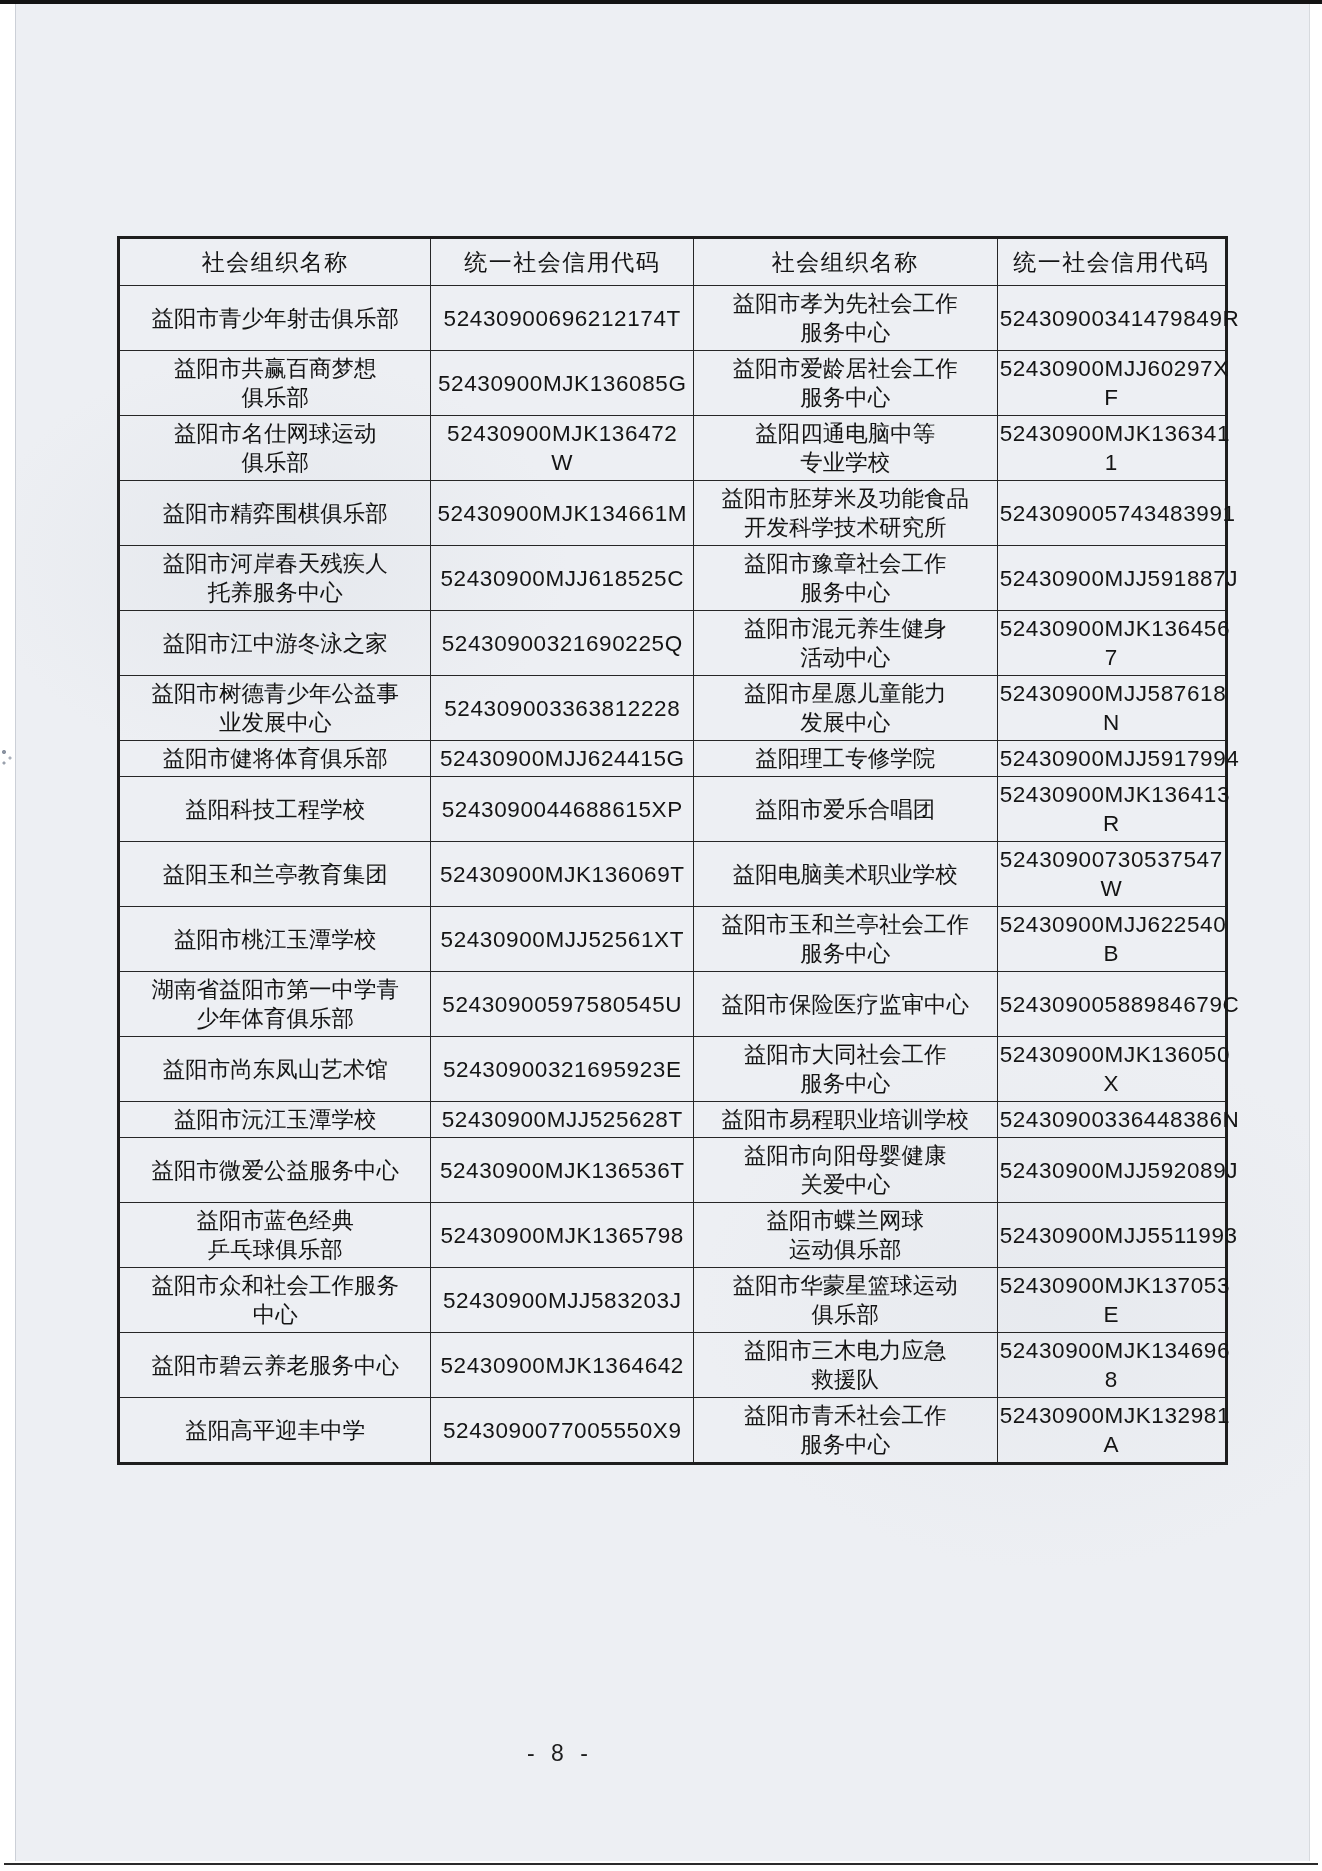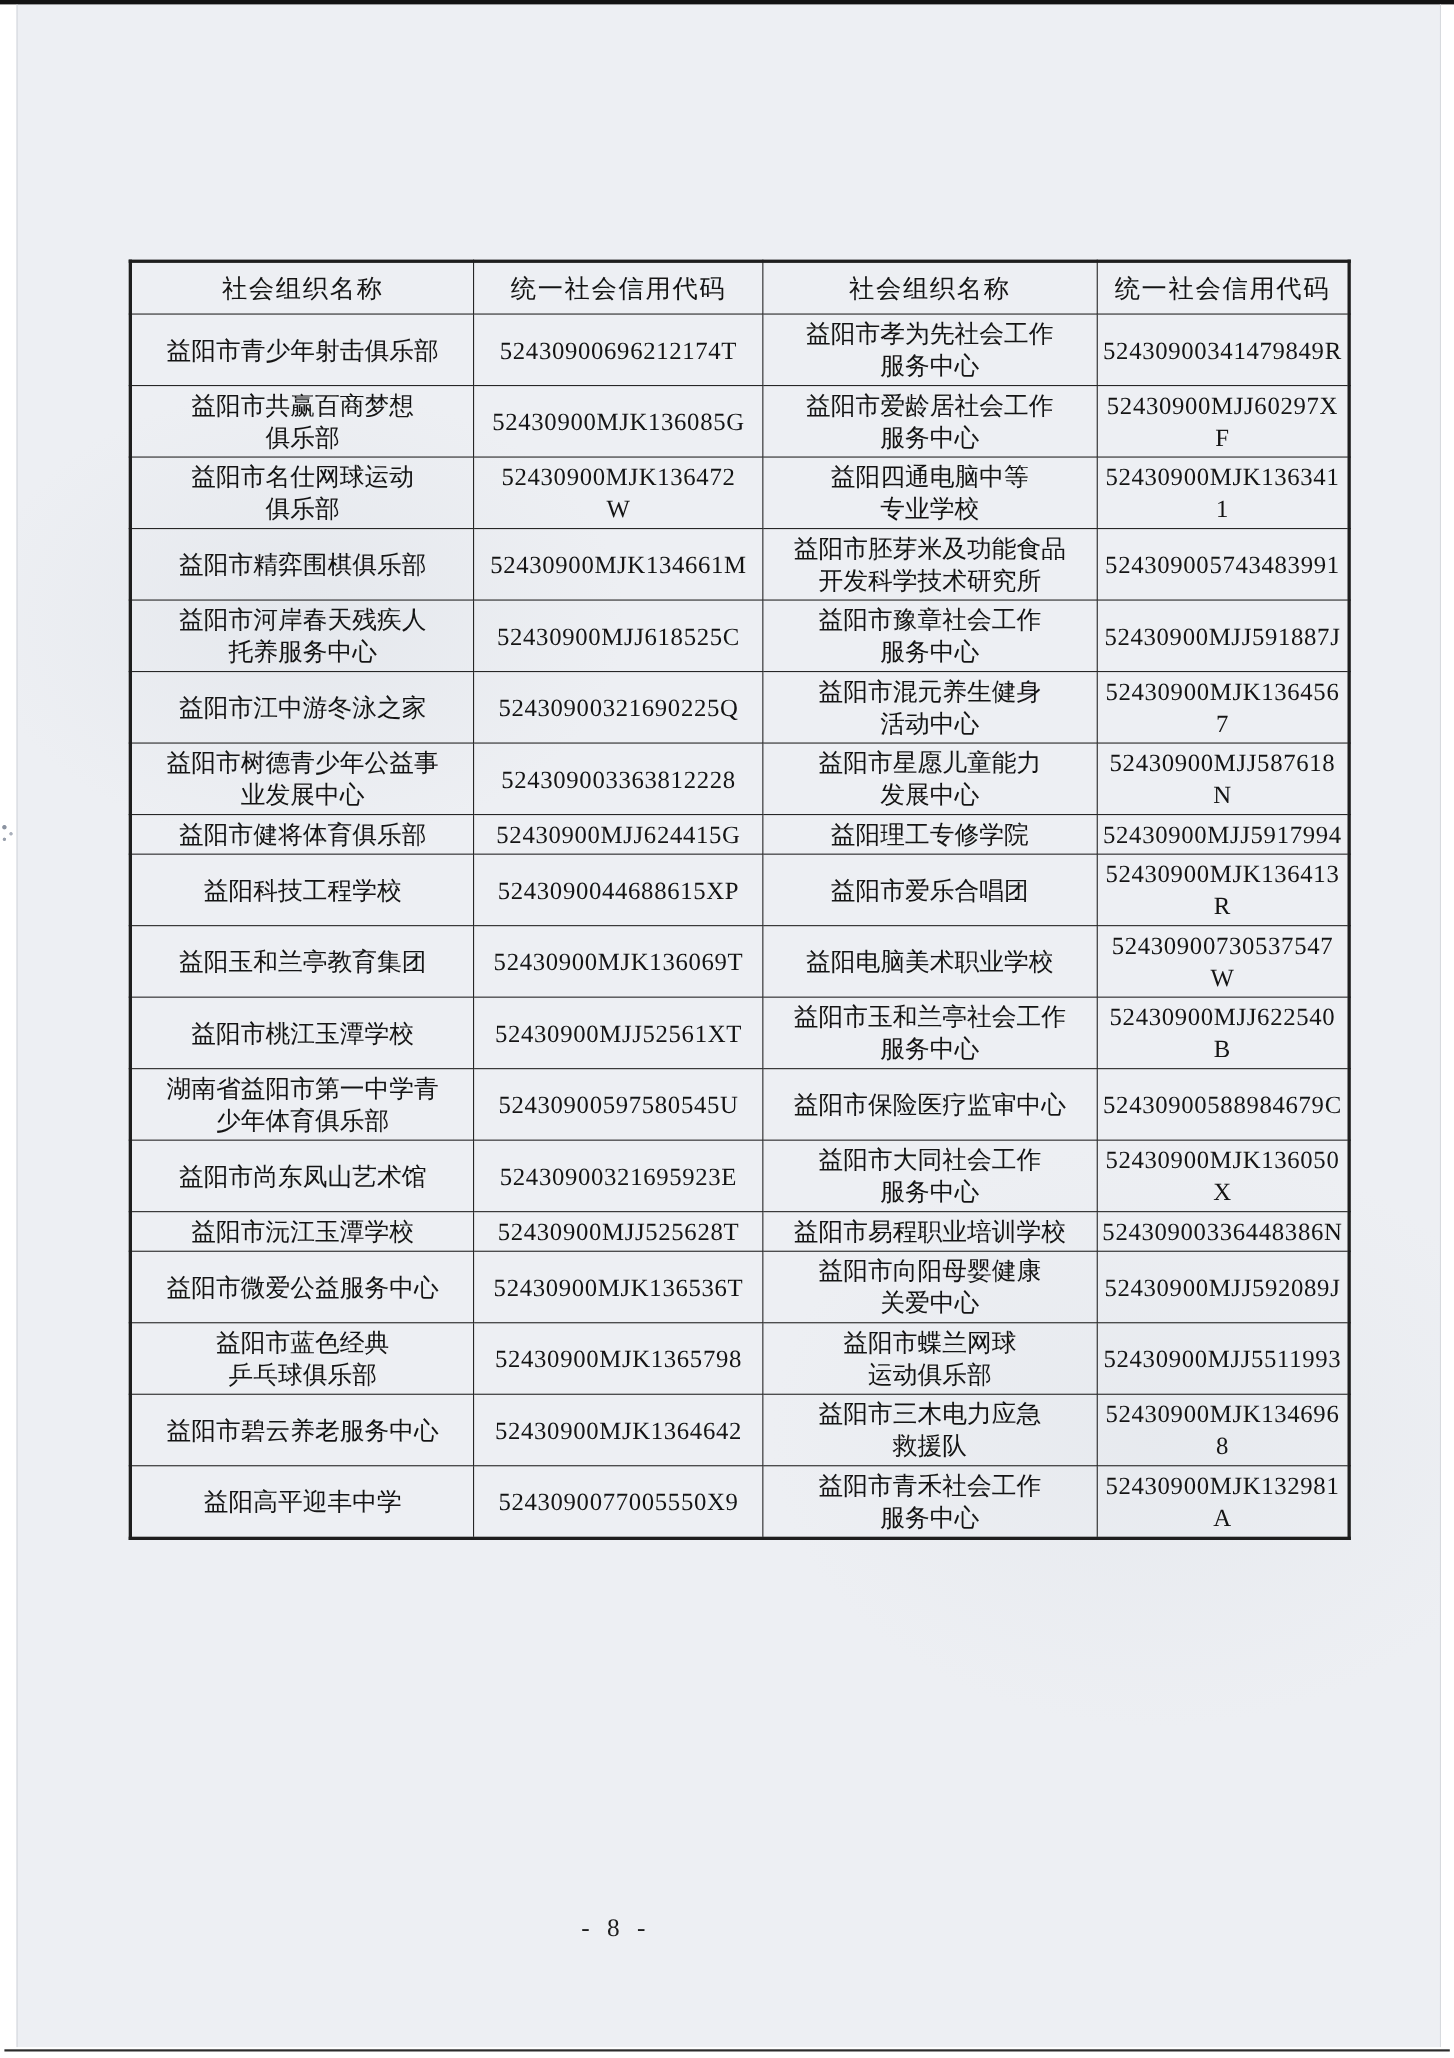--- a/index.html
+++ b/index.html
@@ -7,21 +7,21 @@
     --border:#262626;
     --text:#141414;
   }
   html,body{margin:0;padding:0;background:#9aa0a8;}
   .screenshot{
     position:relative;
     width:1322px;height:1871px;
     margin:0 auto;
     background:#ffffff;
     overflow:hidden;
-    font-family:Liberation Serif, serif;
+    font-family:Liberation Sans, sans-serif;
     color:var(--text);
   }
   
   .edge-top{position:absolute;top:0;left:0;width:1322px;height:4px;background:#131313;}
   .paper{
     position:absolute;left:16px;top:4px;width:1293px;height:1857px;
     background:
       radial-gradient(ellipse 420px 300px at 20% 30%, rgba(222,226,232,.55), transparent 70%),
       radial-gradient(ellipse 500px 380px at 80% 70%, rgba(223,227,233,.45), transparent 70%),
       var(--paper);
@@ -207,20 +207,29 @@
         </tr>
         <tr>
           <td class="name">益阳市蓝色经典
 乒乓球俱乐部</td>
           <td class="code">52430900MJK1365798</td>
           <td class="name">益阳市蝶兰网球
 运动俱乐部</td>
           <td class="code">52430900MJJ5511993</td>
         </tr>
         <tr>
+          <td class="name">益阳市众和社会工作服务
+中心</td>
+          <td class="code">52430900MJJ583203J</td>
+          <td class="name">益阳市华蒙星篮球运动
+俱乐部</td>
+          <td class="code">52430900MJK137053
+E</td>
+        </tr>
+        <tr>
           <td class="name">益阳市碧云养老服务中心</td>
           <td class="code">52430900MJK1364642</td>
           <td class="name">益阳市三木电力应急
 救援队</td>
           <td class="code">52430900MJK134696
 8</td>
         </tr>
         <tr>
           <td class="name">益阳高平迎丰中学</td>
           <td class="code">5243090077005550X9</td>

